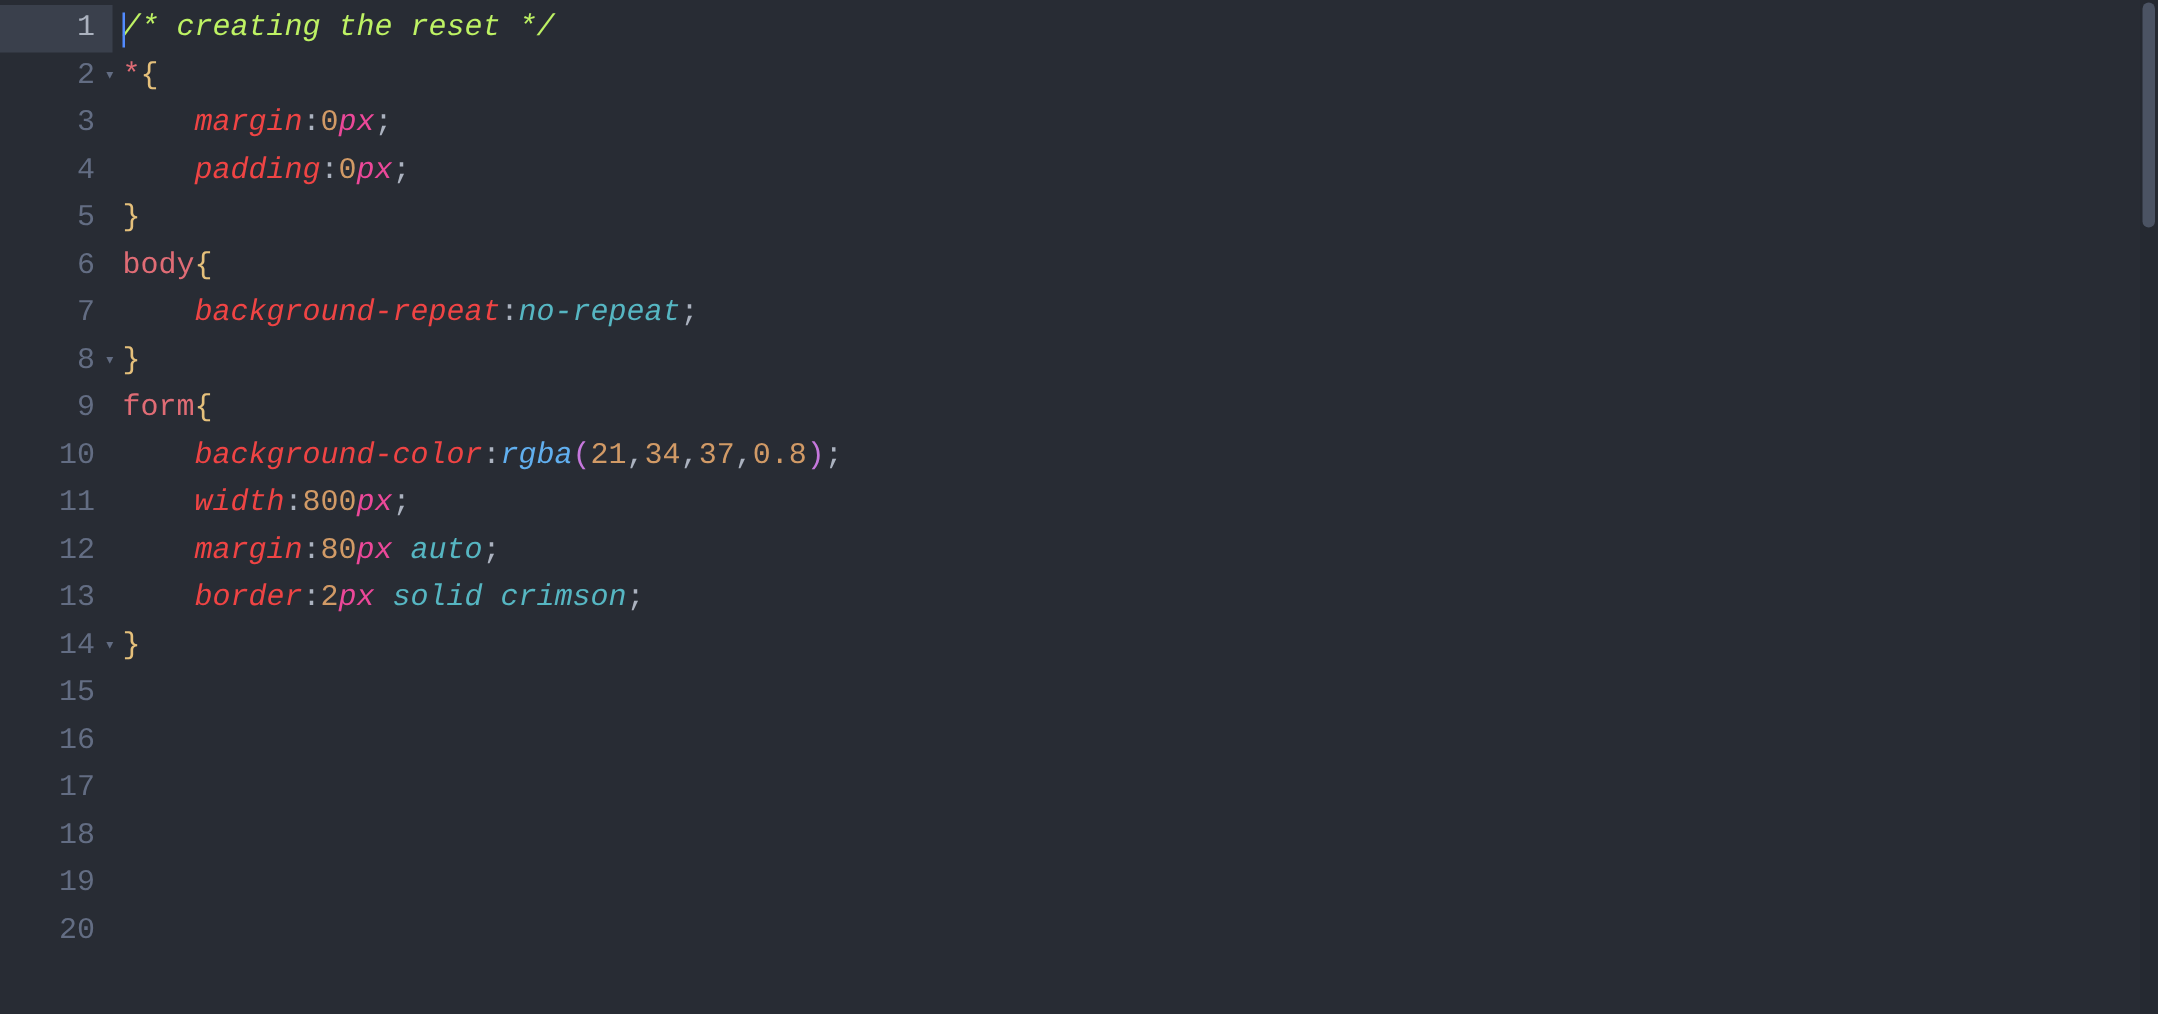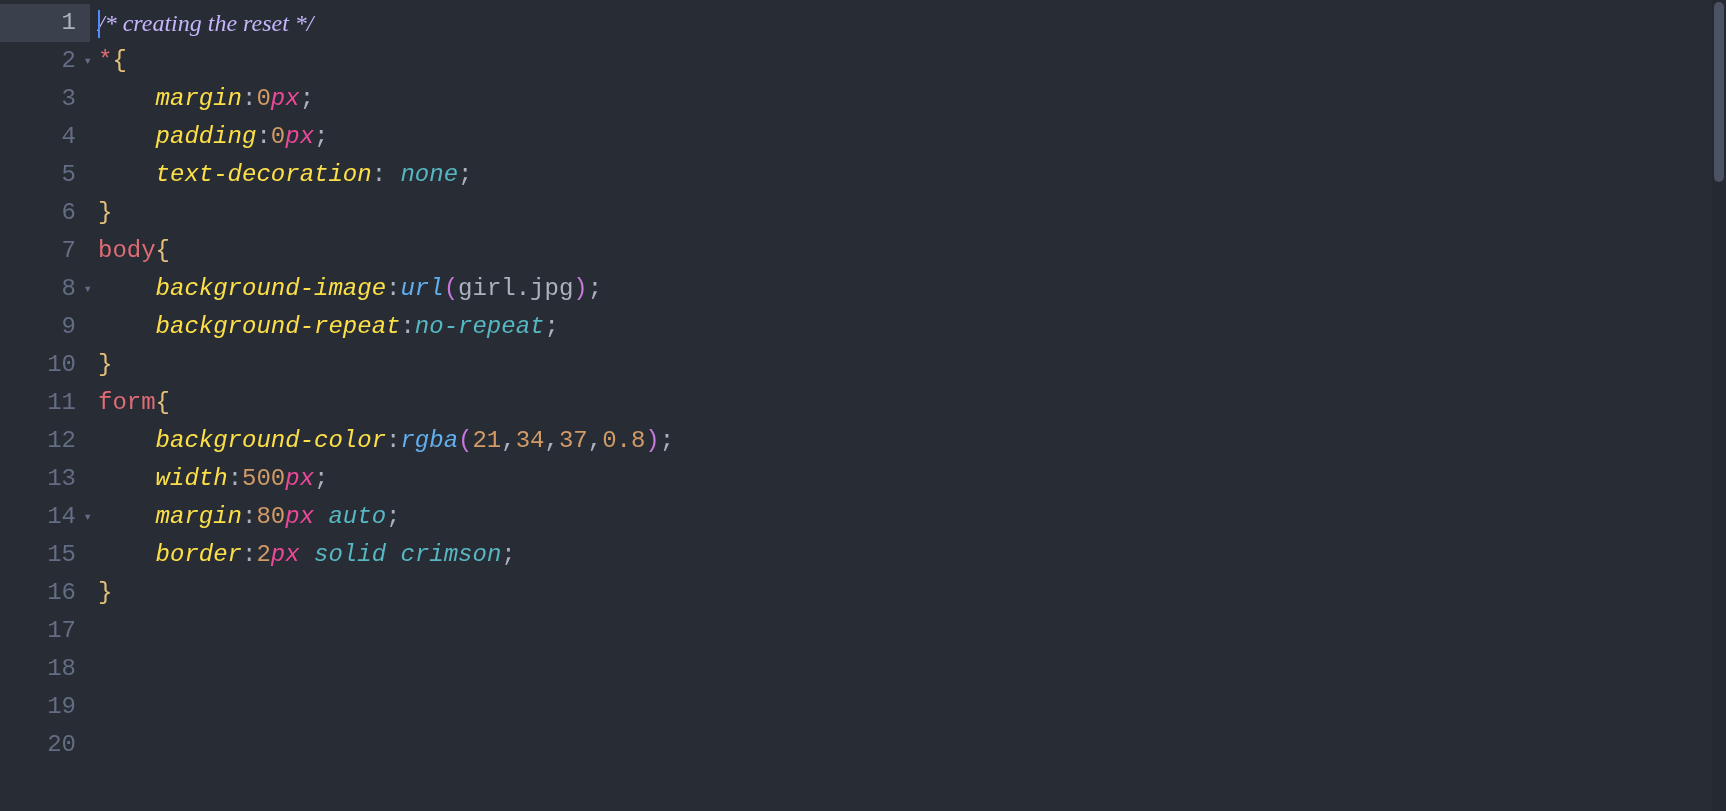--- a/index.html
+++ b/index.html
@@ -62,25 +62,25 @@
   }
   .cursor {
     position: absolute;
     left: 0;
     top: 6px;
     width: 2px;
     height: 28px;
     background: #528bff;
   }
   
-  .tok-comment   { color: #c4b5fd; font-family: Liberation Serif, serif; }
+  .tok-comment   { color: #bef264; }
   .tok-selector  { color: #e06c75; font-style: normal; }
   .tok-brace     { color: #e5c07b; font-style: normal; }
   .tok-punct     { color: #abb2bf; font-style: normal; }
-  .tok-prop      { color: #fde047; }
+  .tok-prop      { color: #ef4444; }
   .tok-number    { color: #d19a66; font-style: normal; }
   .tok-unit      { color: #ec4899; }
   .tok-const     { color: #56b6c2; }
   .tok-func      { color: #61afef; }
   .tok-string    { color: #abb2bf; font-style: normal; }
   .tok-paren     { color: #c678dd; font-style: normal; }
   .tok-sep       { color: #abb2bf; font-style: normal; }
   .scrollbar-track {
     position: absolute;
     right: 0;
@@ -126,26 +126,24 @@
       <div class="gutter-line">20</div>
     </div>
   <div class="code" id="code">
     <div class="scrollbar-track">
       <div class="scrollbar-thumb"></div>
     </div>
   <div class="code-line"><span class="cursor"></span><span class="tok-comment">/* creating the reset */</span></div>
       <div class="code-line"><span class="tok-selector">*</span><span class="tok-brace">{</span></div>
       <div class="code-line"><span>    </span><span class="tok-prop">margin</span><span class="tok-punct">:</span><span class="tok-number">0</span><span class="tok-unit">px</span><span class="tok-punct">;</span></div>
       <div class="code-line"><span>    </span><span class="tok-prop">padding</span><span class="tok-punct">:</span><span class="tok-number">0</span><span class="tok-unit">px</span><span class="tok-punct">;</span></div>
-      <div class="code-line"><span>    </span><span class="tok-prop">text-decoration</span><span class="tok-punct">: </span><span class="tok-const">none</span><span class="tok-punct">;</span></div>
       <div class="code-line"><span class="tok-brace">}</span></div>
       <div class="code-line"><span class="tok-selector">body</span><span class="tok-brace">{</span></div>
-      <div class="code-line"><span>    </span><span class="tok-prop">background-image</span><span class="tok-punct">:</span><span class="tok-func">url</span><span class="tok-paren">(</span><span class="tok-string">girl.jpg</span><span class="tok-paren">)</span><span class="tok-punct">;</span></div>
       <div class="code-line"><span>    </span><span class="tok-prop">background-repeat</span><span class="tok-punct">:</span><span class="tok-const">no-repeat</span><span class="tok-punct">;</span></div>
       <div class="code-line"><span class="tok-brace">}</span></div>
       <div class="code-line"><span class="tok-selector">form</span><span class="tok-brace">{</span></div>
       <div class="code-line"><span>    </span><span class="tok-prop">background-color</span><span class="tok-punct">:</span><span class="tok-func">rgba</span><span class="tok-paren">(</span><span class="tok-number">21</span><span class="tok-sep">,</span><span class="tok-number">34</span><span class="tok-sep">,</span><span class="tok-number">37</span><span class="tok-sep">,</span><span class="tok-number">0.8</span><span class="tok-paren">)</span><span class="tok-punct">;</span></div>
-      <div class="code-line"><span>    </span><span class="tok-prop">width</span><span class="tok-punct">:</span><span class="tok-number">500</span><span class="tok-unit">px</span><span class="tok-punct">;</span></div>
+      <div class="code-line"><span>    </span><span class="tok-prop">width</span><span class="tok-punct">:</span><span class="tok-number">800</span><span class="tok-unit">px</span><span class="tok-punct">;</span></div>
       <div class="code-line"><span>    </span><span class="tok-prop">margin</span><span class="tok-punct">:</span><span class="tok-number">80</span><span class="tok-unit">px</span><span> </span><span class="tok-const">auto</span><span class="tok-punct">;</span></div>
       <div class="code-line"><span>    </span><span class="tok-prop">border</span><span class="tok-punct">:</span><span class="tok-number">2</span><span class="tok-unit">px</span><span> </span><span class="tok-const">solid crimson</span><span class="tok-punct">;</span></div>
       <div class="code-line"><span class="tok-brace">}</span></div>
     </div>
 </div>
 
 </body></html>

